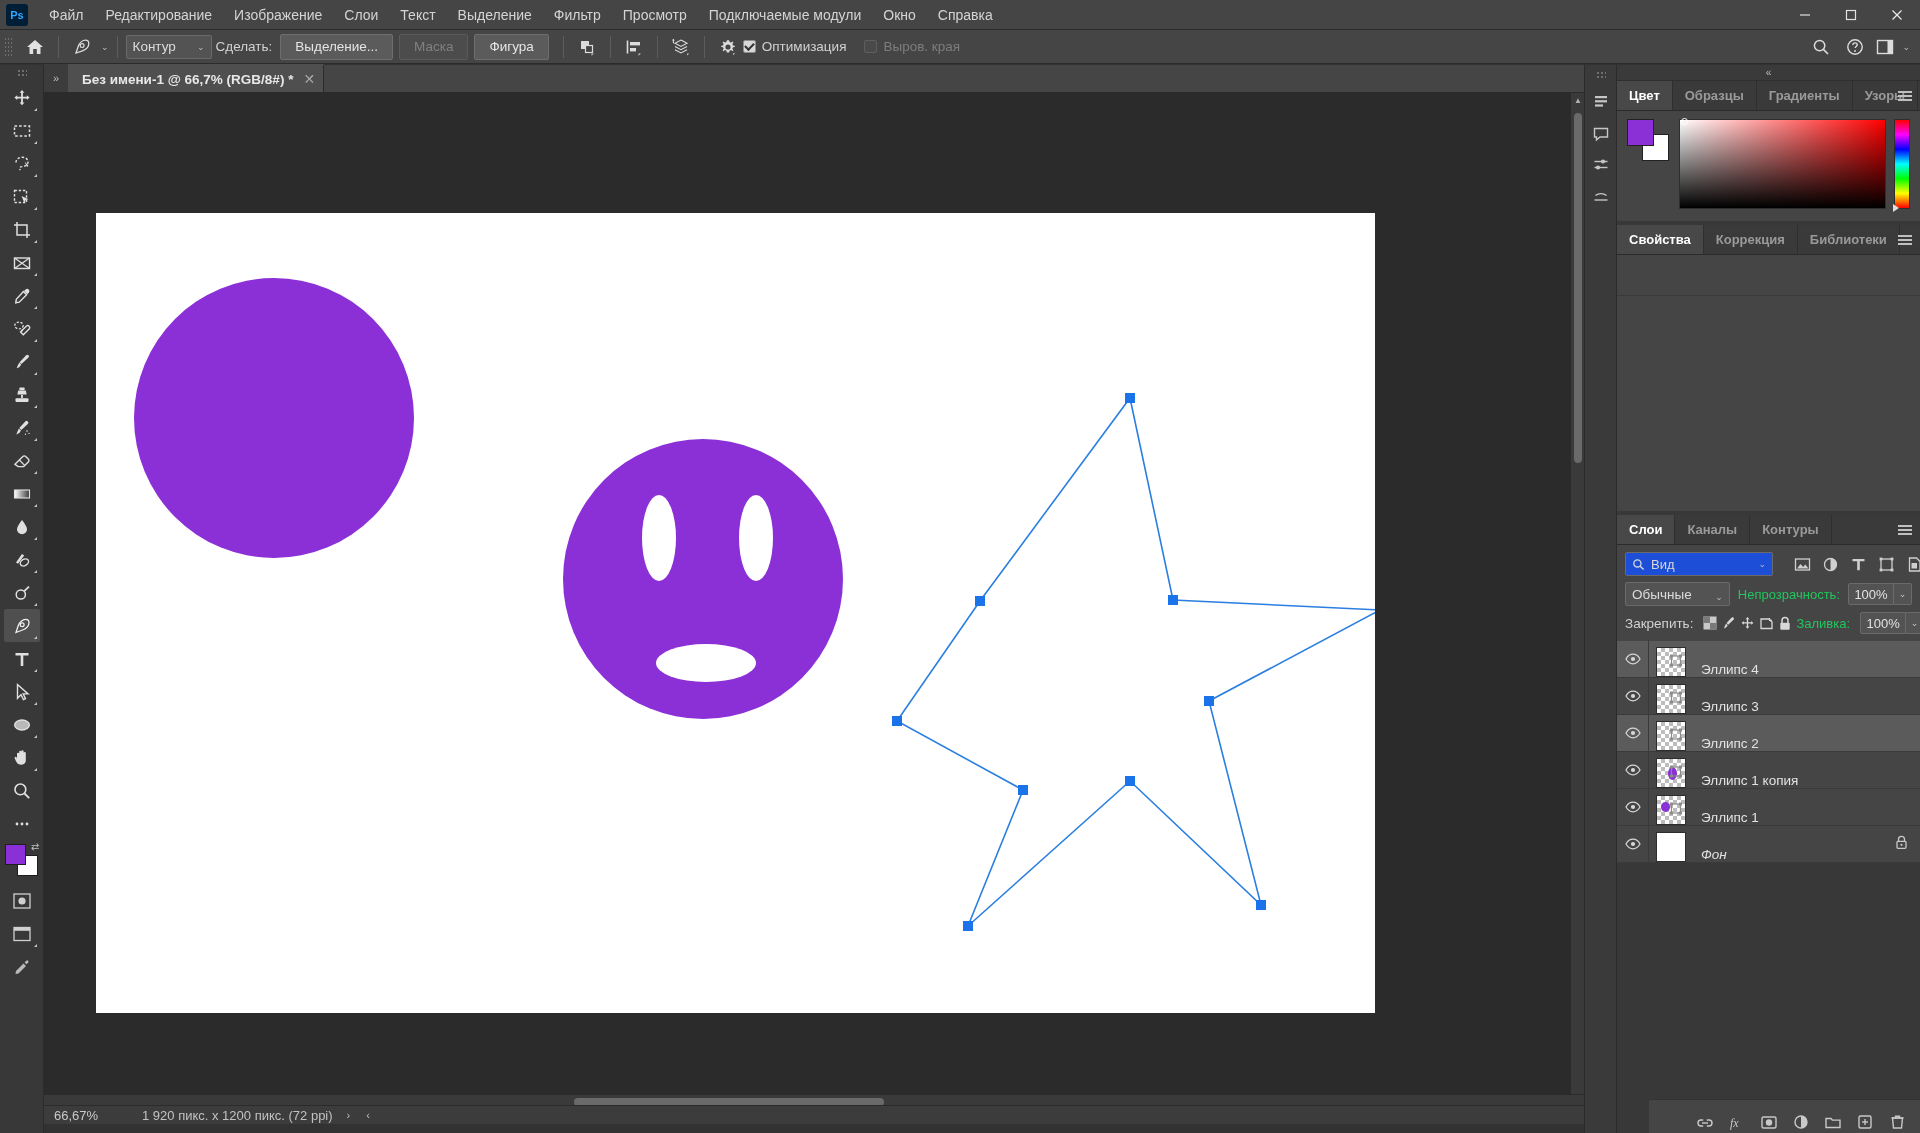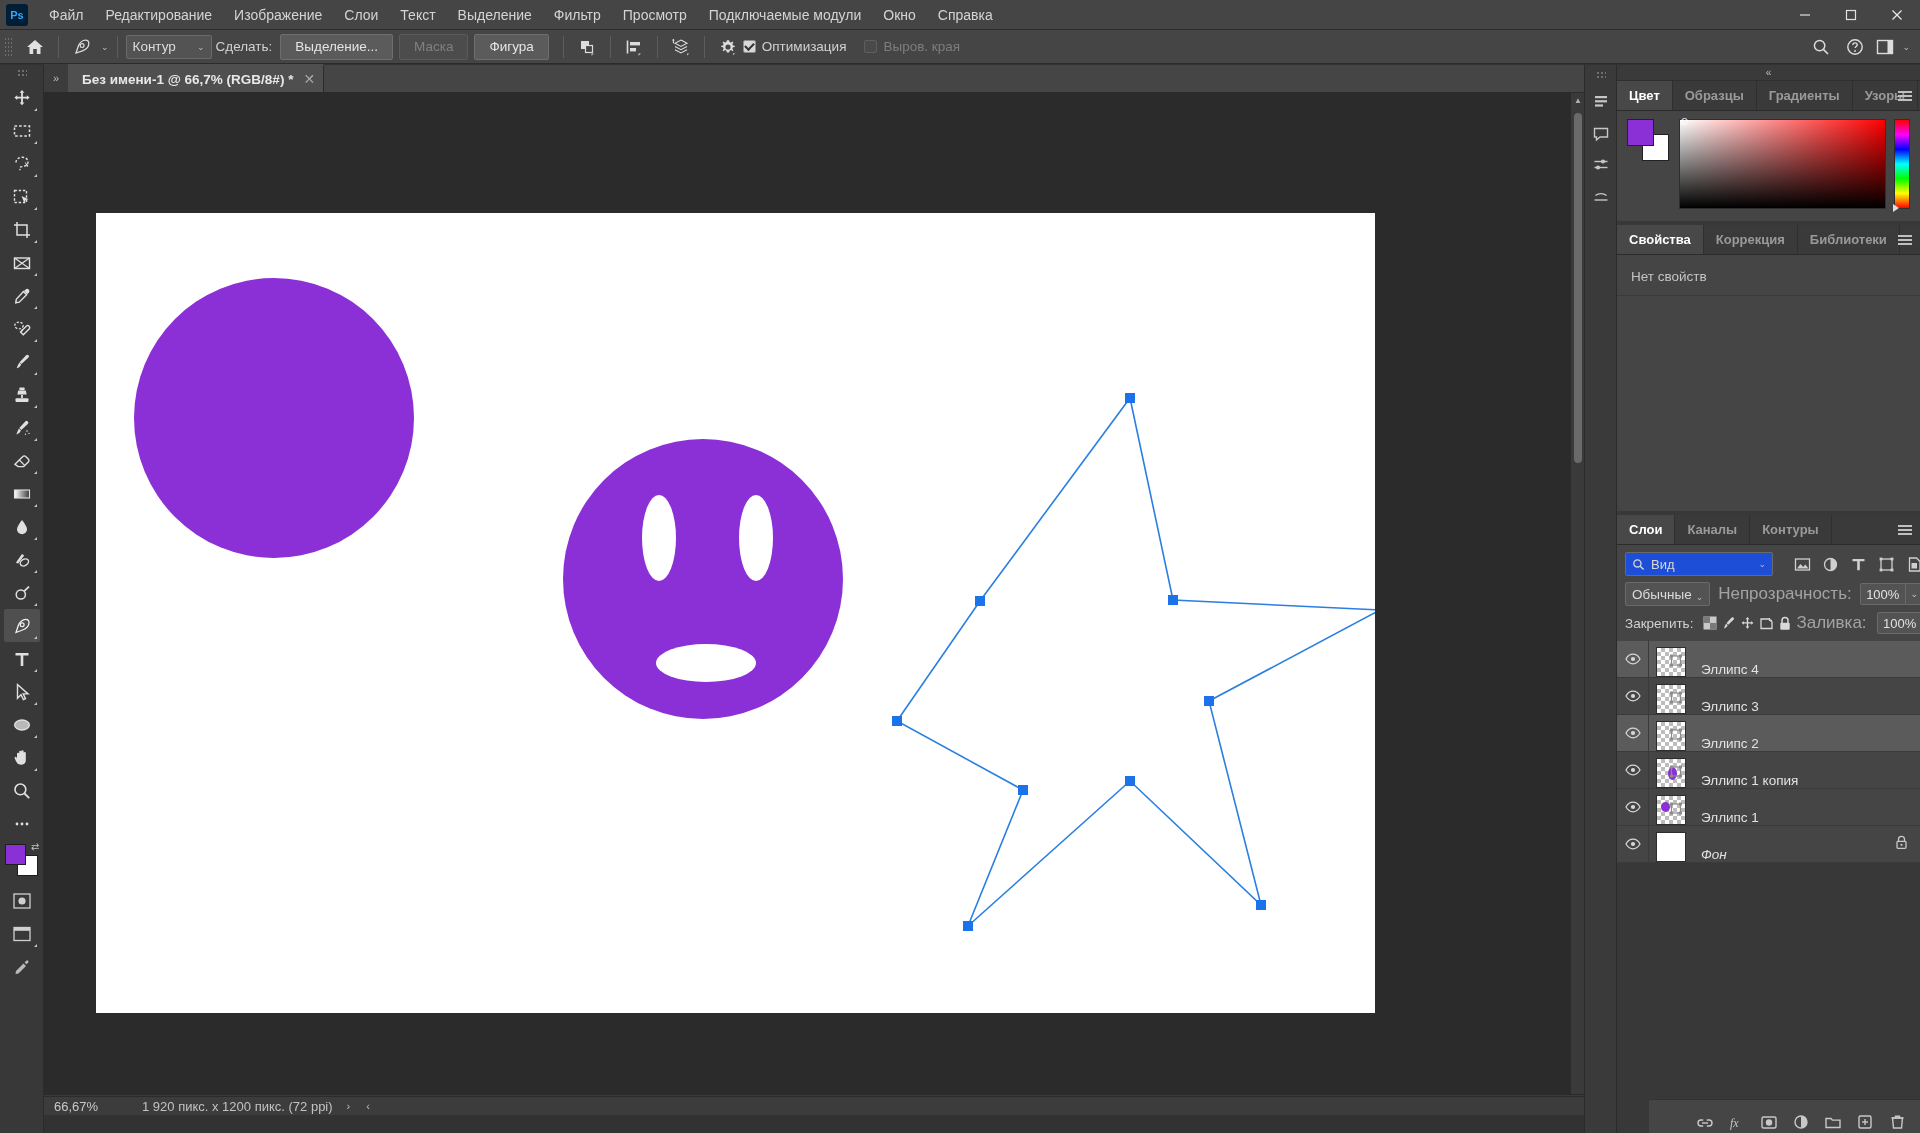--- a/index.html
+++ b/index.html
@@ -131,21 +131,21 @@
      align-items:center;justify-content:center;font-size:8px;color:#b0b0b0;}
   .hscroll{
     position:absolute; left:44px; right:336px; bottom:25px; height:14px; background:#3a3a3a;
     border-top:1px solid #2b2b2b;
   }
   .hscroll .thumb{ position:absolute; top:3px; height:8px; left:530px; width:310px;
      background:#6a6a6a; border-radius:4px;}
 
   
   .statusbar{
-    position:absolute; left:44px; right:336px; bottom:18px; height:19px;
+    position:absolute; left:44px; right:336px; bottom:9px; height:19px;
     background:#3c3c3c; border-top:1px solid #2b2b2b; display:flex; align-items:center;
     font-size:13px; color:#c9c9c9; padding-left:10px;
   }
   .st-zoom{ width:70px; }
   .st-info{ margin-left:18px; color:#c2c2c2; }
   .st-arrow{ margin-left:14px; color:#bdbdbd; font-size:11px;}
   .st-arrow2{ margin-left:16px; color:#bdbdbd; font-size:11px;}
 
   
   .dock{
@@ -230,21 +230,21 @@
   .toggle-pill:before{content:"";position:absolute;left:0;top:0;width:13px;height:13px;border-radius:50%;
     background:#c9c9c9;}
   .blend-row{
     background:#454545; padding:0 8px 6px 8px; display:flex;align-items:center;gap:8px;
   }
   .blend-sel{
     flex:1; height:24px;background:#535353;border:1px solid #6a6a6a;border-radius:2px;
     display:flex;align-items:flex-end;justify-content:space-between;padding:3px 6px;
     font-size:13.5px;color:#dcdcdc;
   }
-  .op-label{font-size:17px;color:#a3a3a3;white-space:nowrap;}
+  .op-label{font-size:13px;color:#22c55e;white-space:nowrap;}
   .num-field{
     width:46px;height:22px;background:#535353;border:1px solid #6a6a6a;border-radius:2px 0 0 2px;
     display:flex;align-items:center;justify-content:center;font-size:13px;color:#e2e2e2;
   }
   .num-chev{width:18px;height:22px;background:#535353;border:1px solid #6a6a6a;border-left:none;
     border-radius:0 2px 2px 0;display:flex;align-items:center;justify-content:center;font-size:9px;color:#c8c8c8;}
   .lock-row{
     background:#454545; padding:0 8px 7px 8px; display:flex;align-items:center;gap:4px;
   }
   .lock-label{font-size:13.5px;color:#d2d2d2;margin-right:6px;}
@@ -746,21 +746,20 @@
 
       <div class="panel-tabs">
         <div class="ptab active">Свойства</div>
         <div class="ptab">Коррекция</div>
         <div class="ptab">Библиотеки</div>
         <div class="pmenu">
             <span></span>
           </div>
       </div>
       <div class="prop-body">
-        <div class="prop-text">Нет свойств</div>
         <div class="prop-divider"></div>
       </div>
 
       <div class="panel-sep"></div>
 
       <div class="panel-tabs">
         <div class="ptab active">Слои</div>
         <div class="ptab">Каналы</div>
         <div class="ptab">Контуры</div>
         <div class="pmenu">

